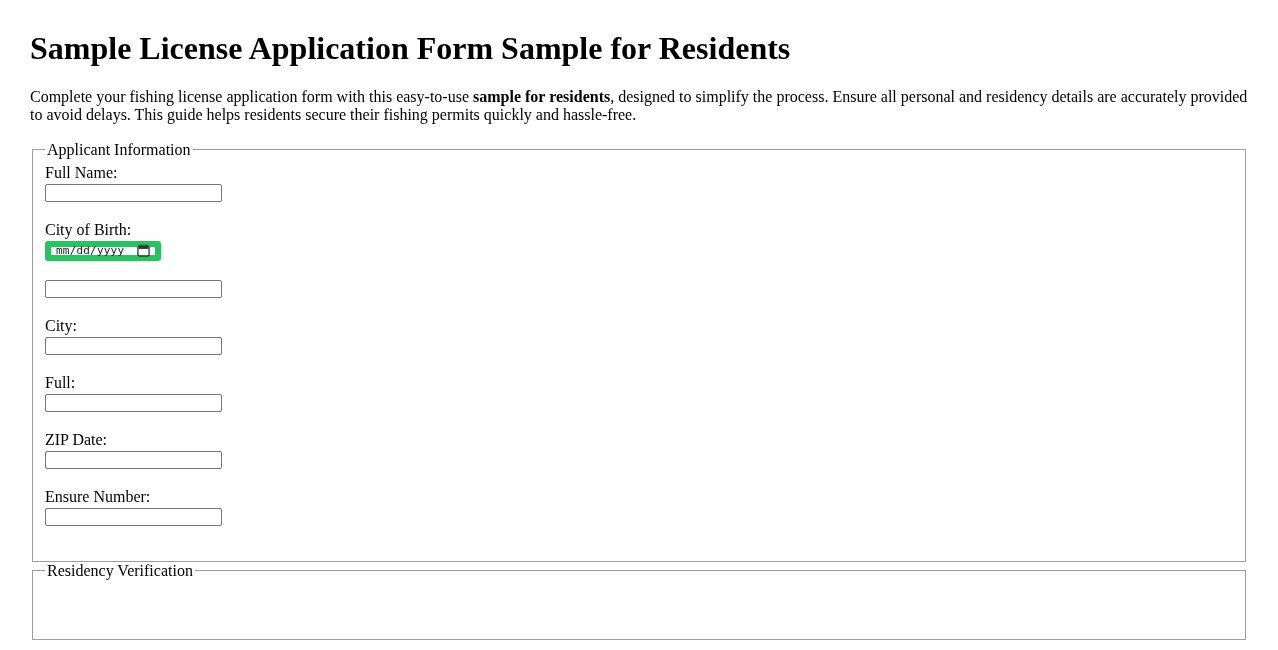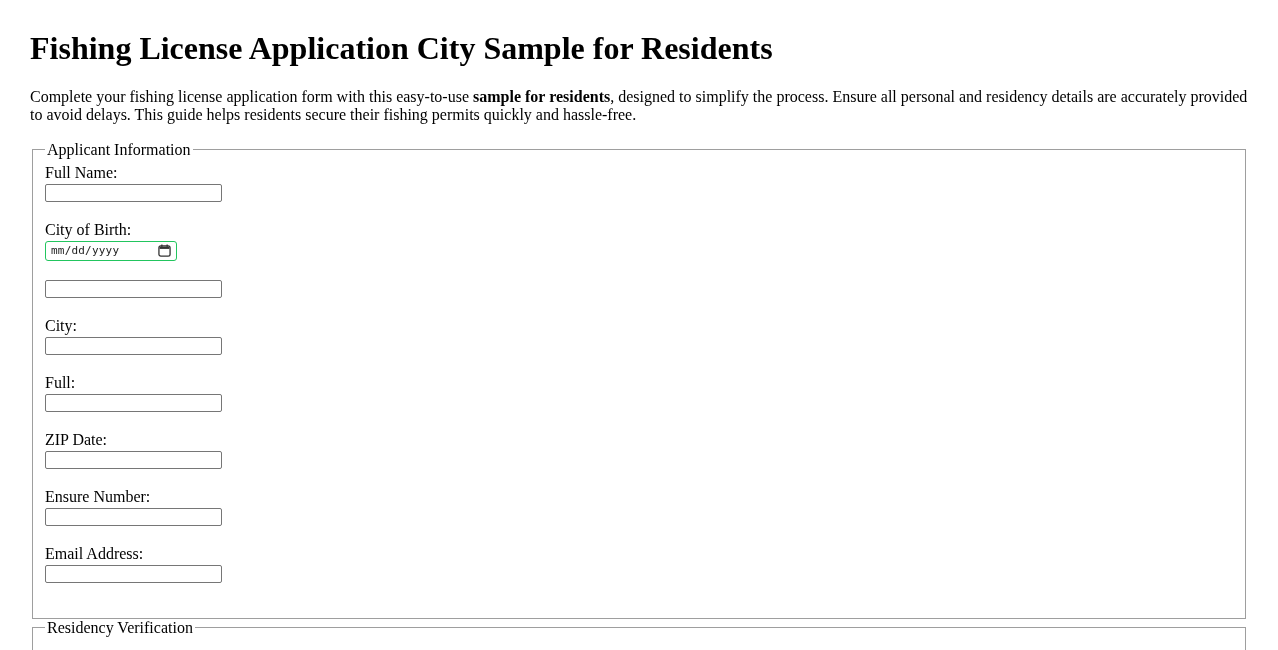--- a/index.html
+++ b/index.html
@@ -49,23 +49,23 @@
     border: 1px solid #767676;
     border-radius: 2px;
     padding: 1px 2px;
     font-family: "Liberation Sans", sans-serif;
     font-size: 13px;
     background: #ffffff;
     display: block;
   }
   .date-input {
     box-sizing: border-box;
-    width: 132px;
+    width: 116px;
     height: 20px;
-    border: 1px solid #22c55e;
+    border: 6px solid #22c55e;
     border-radius: 3px;
     background: #ffffff;
     display: flex;
     align-items: center;
     justify-content: space-between;
     padding: 0 5px 0 5px;
     cursor: default;
   }
   .date-placeholder {
     font-family: "DejaVu Sans Mono", monospace;
@@ -74,21 +74,21 @@
     color: #1c1c1c;
     white-space: nowrap;
   }
   .calendar-icon { display: inline-flex; }
 </style>
 </head>
 <body>
 
 <div class="page">
 
-  <h1 class="page-title">Fishing License Application City Sample for Residents</h1>
+  <h1 class="page-title">Sample License Application Form Sample for Residents</h1>
 
   <p class="intro"><span>Complete your fishing license application form with this easy-to-use </span><strong>sample for residents</strong><span>, designed to simplify the process. Ensure all personal and residency details are accurately provided to avoid delays. This guide helps residents secure their fishing permits quickly and hassle-free.</span></p>
 
   <fieldset class="section-1">
     <legend>Applicant Information</legend>
 
     <div class="field">
       <label class="field-label">Full Name:</label>
       <input class="text-input" type="text" value="" style="">
     </div>
@@ -125,24 +125,20 @@
     <div class="field">
       <label class="field-label">ZIP Date:</label>
       <input class="text-input" type="text" value="" style="">
     </div>
 
     <div class="field">
       <label class="field-label">Ensure Number:</label>
       <input class="text-input" type="text" value="" style="">
     </div>
 
-    <div class="field">
-      <label class="field-label">Email Address:</label>
-      <input class="text-input" type="text" value="" style="">
-    </div>
 
   </fieldset>
 
   <fieldset class="section-2">
     <legend>Residency Verification</legend>
   </fieldset>
 
 </div>
 
 </body></html>

